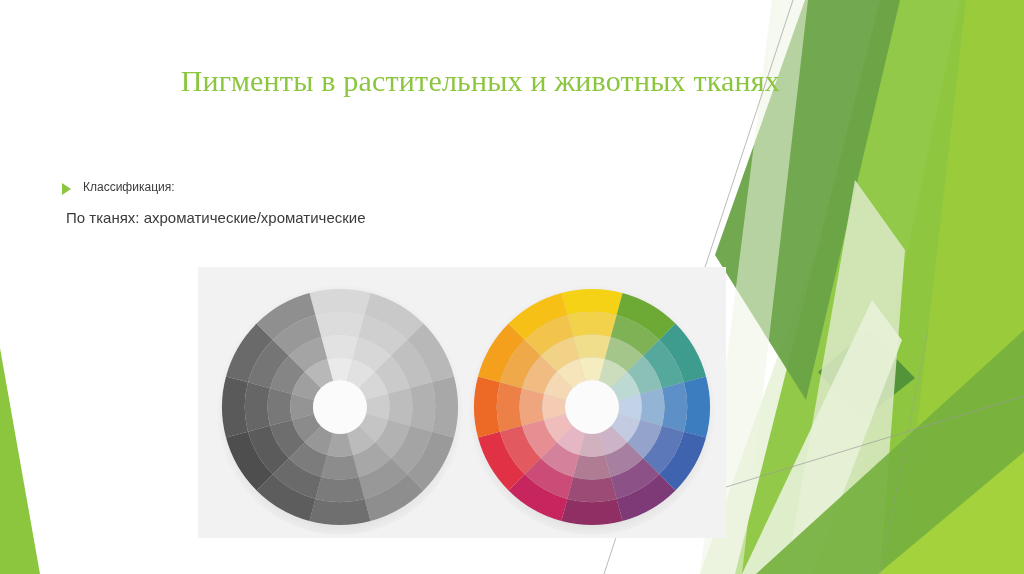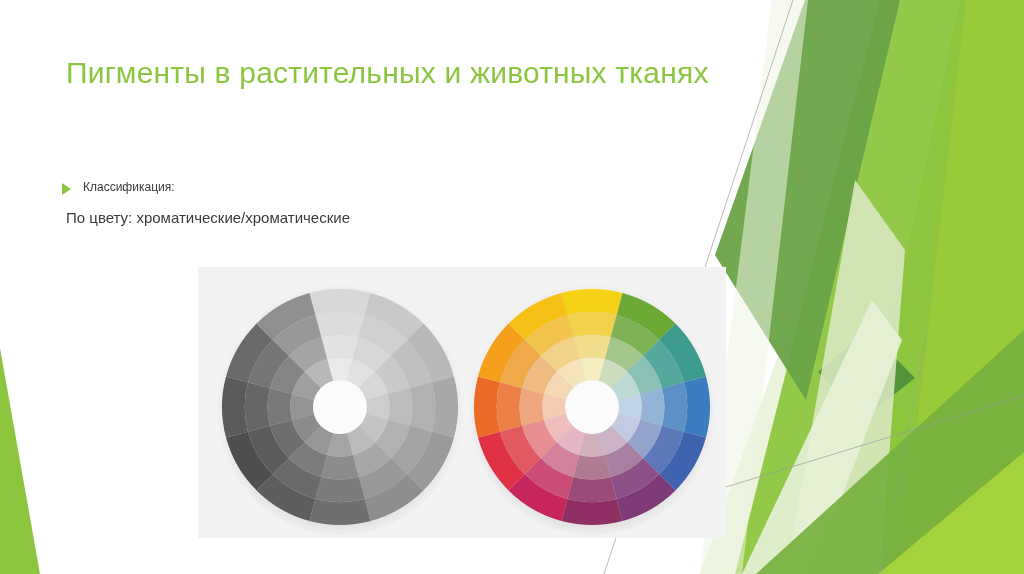--- a/index.html
+++ b/index.html
@@ -22,28 +22,29 @@
   }
 
   
   #title-block{
     position:absolute;
     left:62px;
     top:50px;
     width:730px;
   }
   #page-title{
-    margin:4px;
-    font-family:Liberation Sans, sans-serif;
+    margin:12px;
+    font-family:Liberation Serif, serif;
     font-weight:400;
     font-size:30px;
     line-height:38px;
     letter-spacing:.2px;
     color:#8CC63F;
     white-space:pre-wrap;
+    text-align:right;
   }
 
   
   #body-block{
     position:absolute;
     left:62px;
     top:176px;
     width:690px;
   }
   .bullet-row{
@@ -121,21 +122,21 @@
 
   <div id="title-block">
     <h1 id="page-title">Пигменты в растительных и животных тканях</h1>
   </div>
 
   <div id="body-block">
     <div class="bullet-row">
       <span class="bullet-marker"></span>
       <span class="bullet-text">Классификация:</span>
     </div>
-    <div class="plain-line">По цвету: хроматические/хроматические</div>
+    <div class="plain-line">По тканях: ахроматические/хроматические</div>
   </div>
 
   <div id="wheels-figure">
     <svg id="wheels-svg" viewBox="0 0 528 271" aria-hidden="true">
       <defs>
         <radialGradient id="shadowGrad" cx="50%" cy="52%" r="50%">
           <stop offset="70%" stop-color="#000000" stop-opacity="0.16"></stop>
           <stop offset="100%" stop-color="#000000" stop-opacity="0"></stop>
         </radialGradient>
       </defs>

